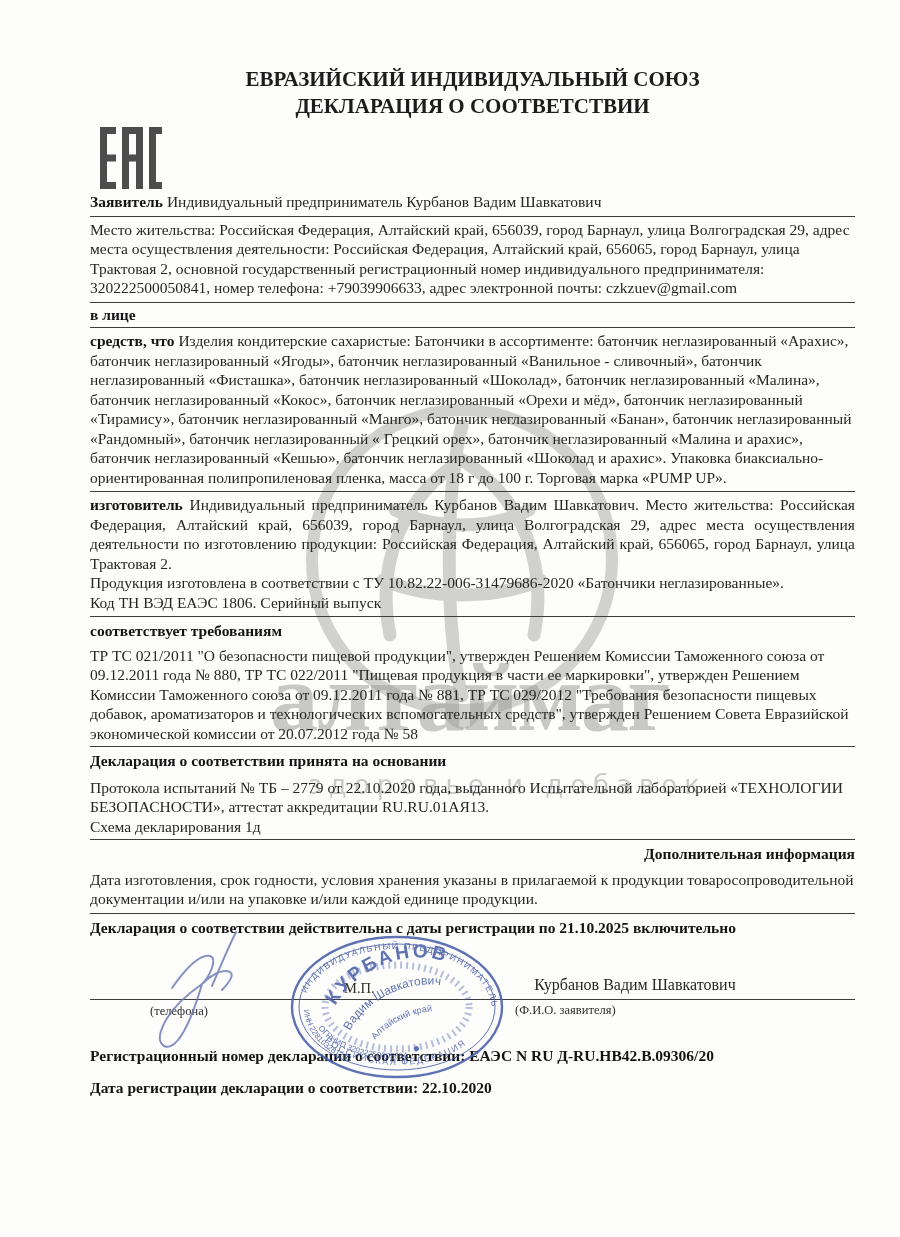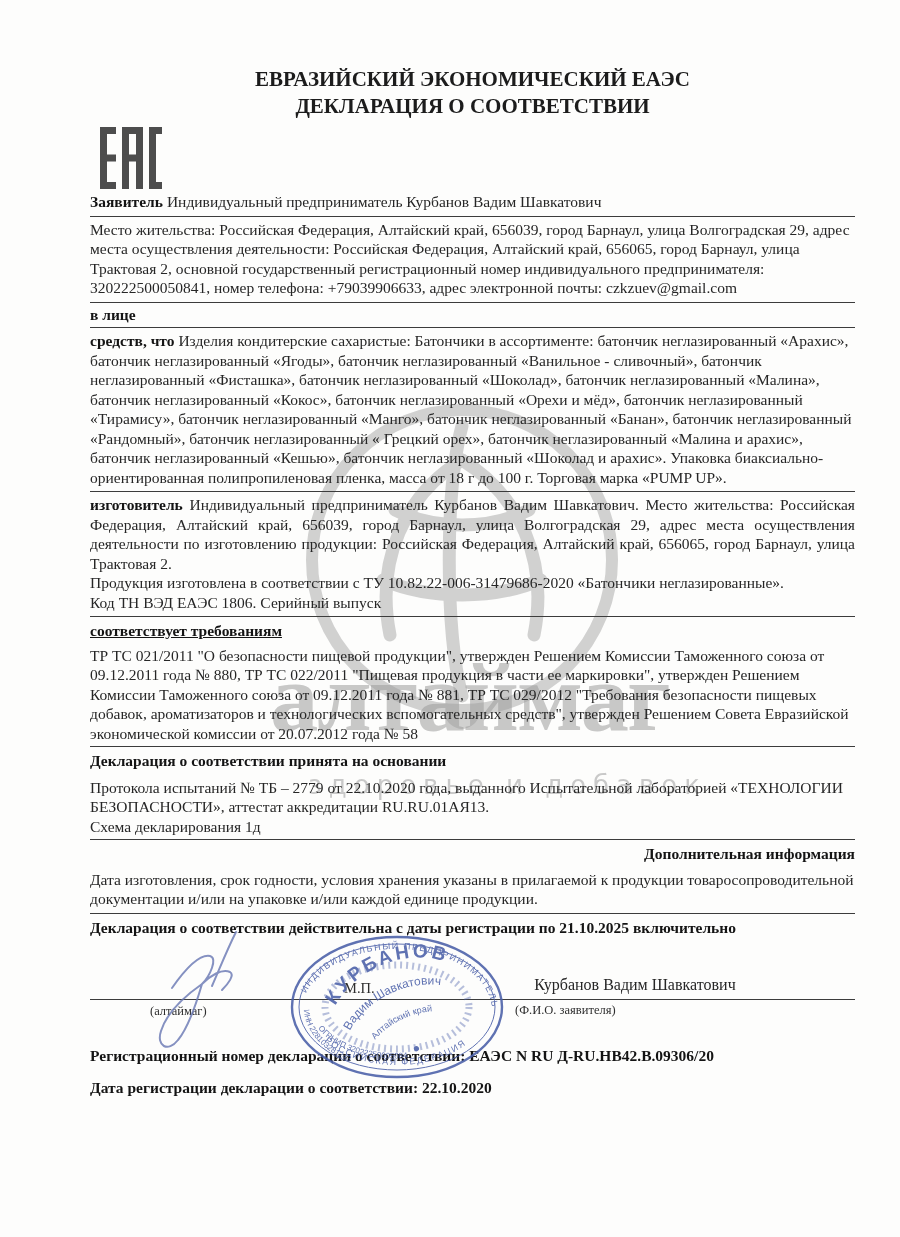--- a/index.html
+++ b/index.html
@@ -60,21 +60,21 @@
         <path d="M155 312 C 160 326, 174 326, 179 312"></path>
       </g>
     </svg>
     <div class="wm-brand">алтаймаг</div>
     <div class="wm-tagline">здоровье и добавок</div>
   </div>
 
   <div class="content">
 
     <div class="title">
-      <div>ЕВРАЗИЙСКИЙ ЭКОНОМИЧЕСКИЙ ЕАЭС</div>
+      <div>ЕВРАЗИЙСКИЙ ИНДИВИДУАЛЬНЫЙ СОЮЗ</div>
       <div>ДЕКЛАРАЦИЯ О СООТВЕТСТВИИ</div>
     </div>
 
     <svg class="eac" width="62" height="62" viewBox="0 0 62 62">
       <g fill="#4d4d4d">
         <rect x="0" y="0" width="7" height="62"></rect>
         <rect x="0" y="0" width="16" height="7"></rect>
         <rect x="0" y="27.5" width="16" height="7"></rect>
         <rect x="0" y="55" width="16" height="7"></rect>
         <rect x="22" y="0" width="7" height="62"></rect>
@@ -103,21 +103,21 @@
 
     <div class="pad bb">
       <div class="para justify">
         <b class="lbl">изготовитель</b>
         <span>Индивидуальный предприниматель Курбанов Вадим Шавкатович. Место жительства: Российская Федерация, Алтайский край, 656039, город Барнаул, улица Волгоградская 29, адрес места осуществления деятельности по изготовлению продукции: Российская Федерация, Алтайский край, 656065, город Барнаул, улица Трактовая 2.</span>
       </div>
       <div class="para justify">Продукция изготовлена в соответствии с ТУ 10.82.22-006-31479686-2020 «Батончики неглазированные».</div>
       <div class="para">Код ТН ВЭД ЕАЭС 1806. Серийный выпуск</div>
     </div>
 
-    <div class="heading" style="padding:4px 0 3px;text-decoration:underline;">соответствует требованиям</div>
+    <div class="heading" style="padding:4px 0 3px;">соответствует требованиям</div>
 
     <div class="para" style="padding:2px 0 3px;border-bottom:1.5px solid #3c3c3c;">ТР ТС 021/2011 "О безопасности пищевой продукции", утвержден Решением Комиссии Таможенного союза от 09.12.2011 года № 880, ТР ТС 022/2011 "Пищевая продукция в части ее маркировки", утвержден Решением Комиссии Таможенного союза от 09.12.2011 года № 881, ТР ТС 029/2012 "Требования безопасности пищевых добавок, ароматизаторов и технологических вспомогательных средств", утвержден Решением Совета Евразийской экономической комиссии от 20.07.2012 года № 58</div>
 
     <div class="heading" style="padding:4px 0 3px;">Декларация о соответствии принята на основании</div>
 
     <div style="padding:4px 0 3px;border-bottom:1.5px solid #3c3c3c;">
       <div class="para">Протокола испытаний № ТБ – 2779 от 22.10.2020 года, выданного Испытательной лабораторией «ТЕХНОЛОГИИ БЕЗОПАСНОСТИ», аттестат аккредитации RU.RU.01АЯ13.</div>
       <div class="para">Схема декларирования 1д</div>
     </div>
 
@@ -127,21 +127,21 @@
 
     <div class="heading" style="padding:4px 0 2px;">Декларация о соответствии действительна с даты регистрации по 21.10.2025 включительно</div>
 
     <div class="spacer-sig"></div>
 
     <div class="regline" style="margin-top:8px;">Регистрационный номер декларации о соответствии: ЕАЭС N RU Д-RU.НВ42.В.09306/20</div>
     <div class="regline" style="margin-top:14px;">Дата регистрации декларации о соответствии: 22.10.2020</div>
   </div>
 
   <div class="sig-line"></div>
-  <div class="sig-caption">(алтаймаг)</div>
+  <div class="sig-caption">(телефона)</div>
   <div class="mp">М.П.</div>
   <div class="fio">Курбанов Вадим Шавкатович</div>
   <div class="fio-caption">(Ф.И.О. заявителя)</div>
 
   <svg class="signature" width="150" height="135" viewBox="0 0 150 135">
     <g fill="none" stroke="#6877b3" stroke-width="2" stroke-linecap="round">
       <path d="M 98,6 C 88,26 82,42 74,60"></path>
       <path d="M 34,62 C 48,42 62,28 72,30 C 80,32 72,50 64,58 C 72,50 84,42 92,46 C 97,49 90,58 84,64"></path>
       <path d="M 64,58 C 57,82 50,102 40,114 C 30,127 18,120 23,105 C 28,89 44,72 64,58"></path>
     </g>

